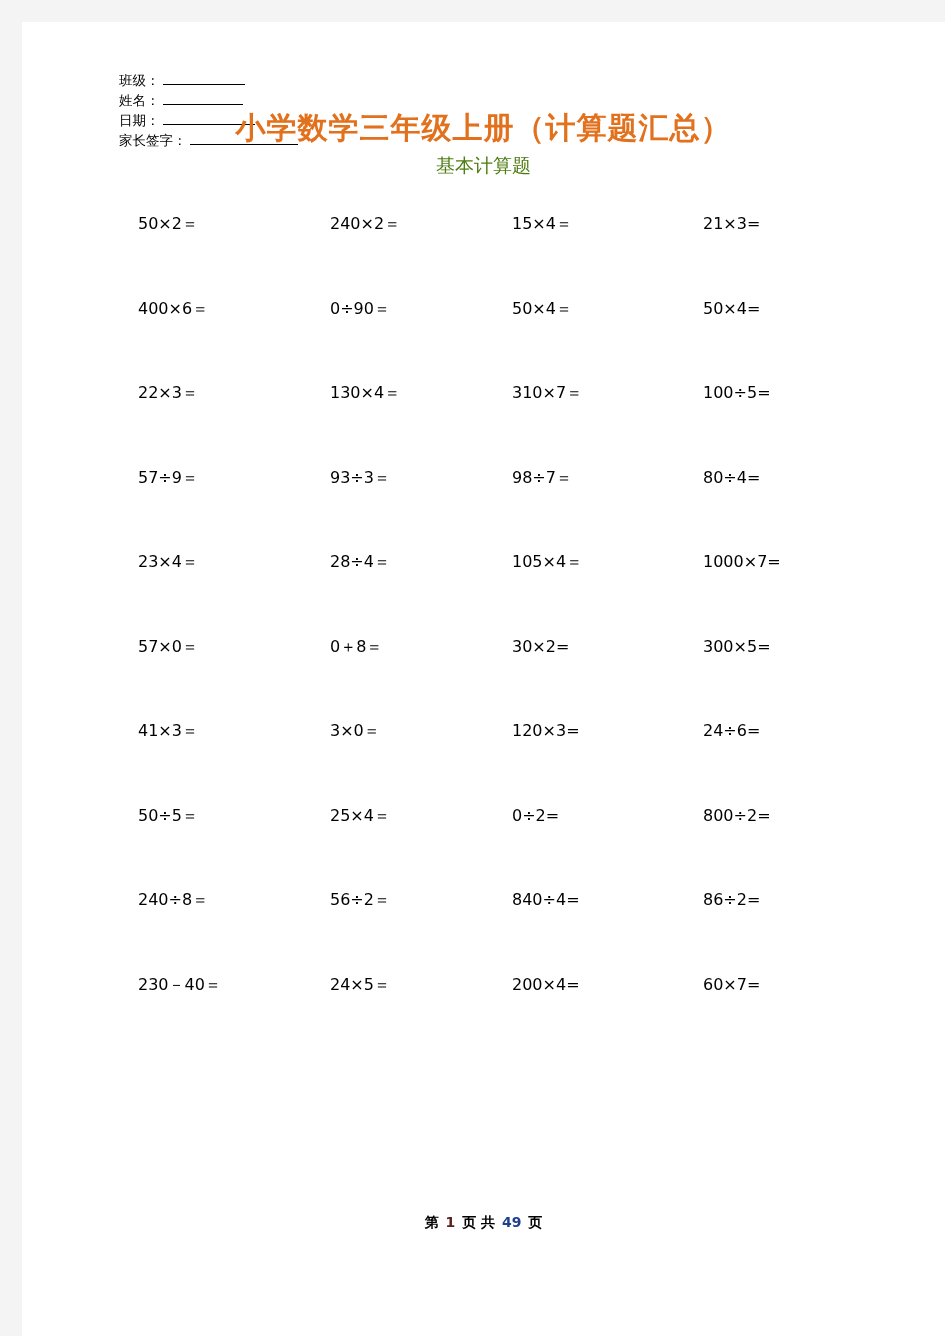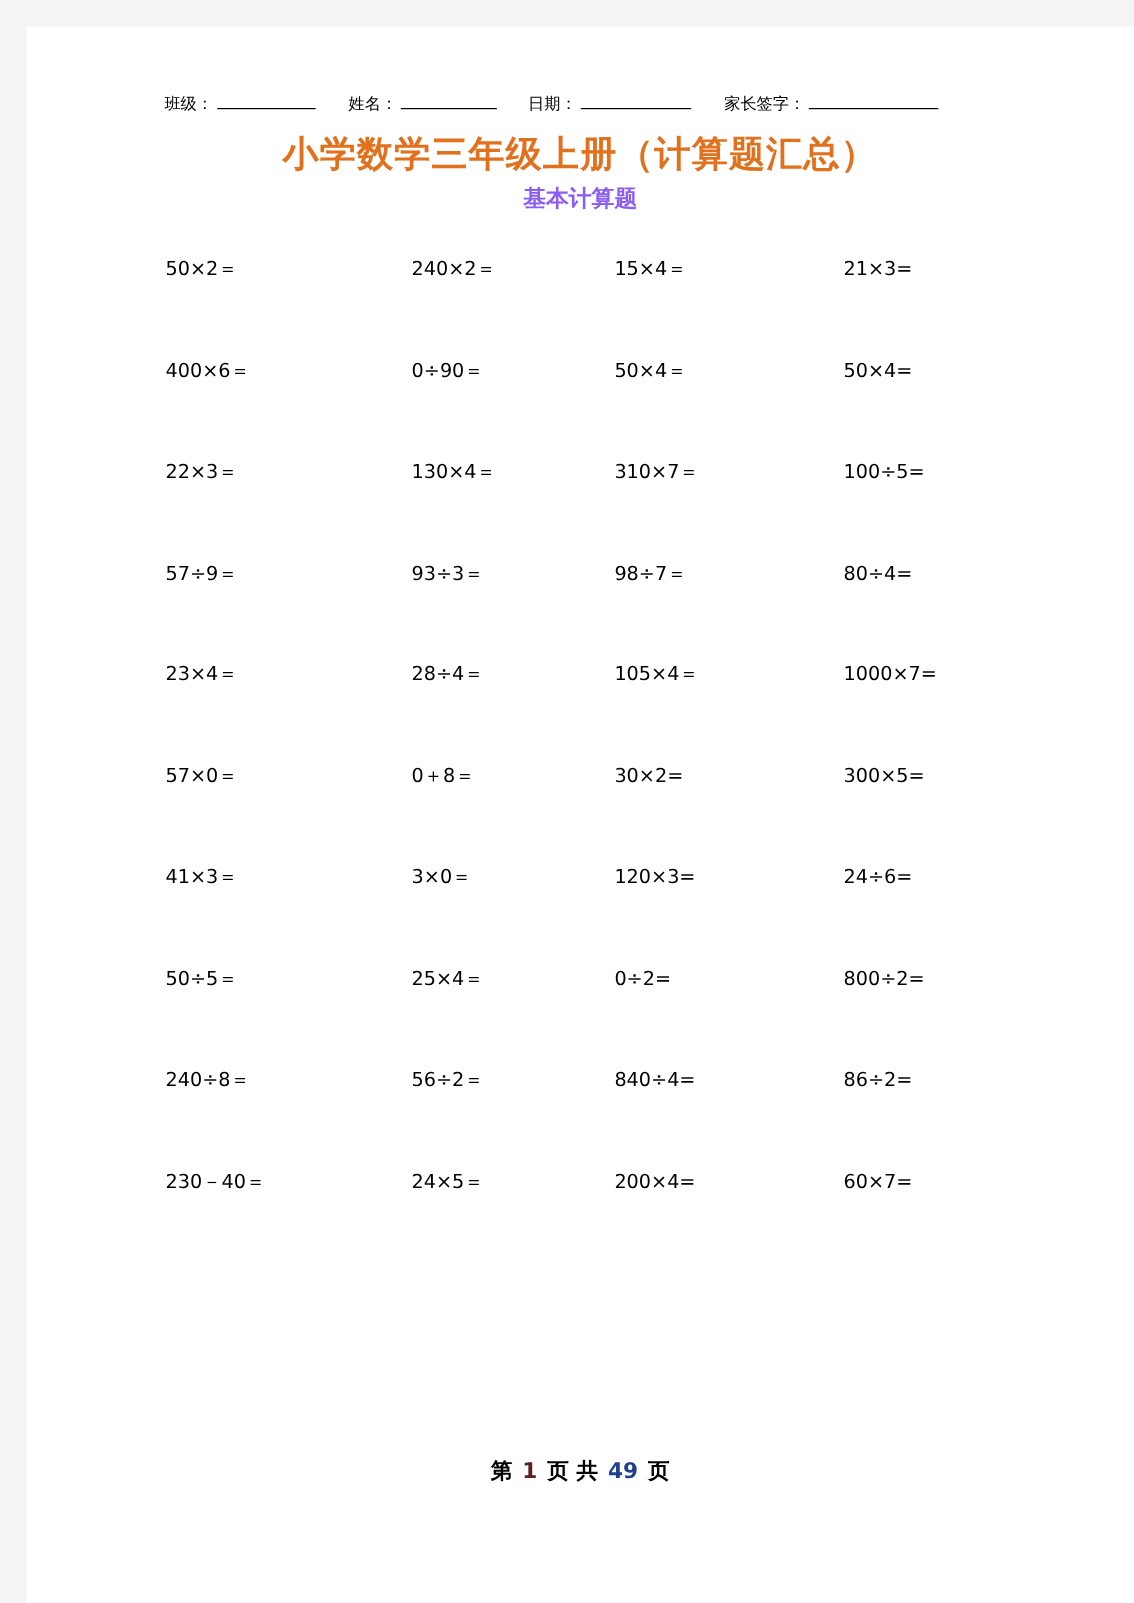--- a/index.html
+++ b/index.html
@@ -21,30 +21,31 @@
     top: 22px;
     width: 923px;
     height: 1314px;
     background: #ffffff;
     box-sizing: border-box;
   }
 
   
   #header-row {
     position: absolute;
-    left: 115px;
+    left: 97px;
     top: 48px;
     width: 700px;
     height: 26px;
     display: flex;
-    align-items: flex-end;
+    align-items: flex-start;
     white-space: nowrap;
     font-family: "DejaVu Sans", "Liberation Sans", sans-serif;
     font-size: 13.5px;
     color: #000000;
+    flex-direction: column;
   }
   .hdr-field { display: inline-flex; align-items: baseline; }
   .hdr-label { font-size: 13.5px; letter-spacing: 0px; }
   .hdr-blank {
     display: inline-block;
     border-bottom: 1.4px solid #000;
     height: 14px;
     margin-left: 3px;
   }
   .blank-class { width: 82px; }
@@ -69,24 +70,24 @@
     color: #E2711D;
     white-space: nowrap;
   }
   #doc-subtitle {
     position: absolute;
     left: 0;
     right: 0;
     top: 131px;
     text-align: center;
     font-family: "DejaVu Sans", "Liberation Sans", sans-serif;
-    font-weight: 700;
+    font-weight: 400;
     font-size: 19px;
     letter-spacing: 0px;
-    color: #8b5cf6;
+    color: #4d7c0f;
     white-space: nowrap;
   }
 
   
   #problem-grid {
     position: absolute;
     left: 0;
     top: 192px;
     width: 923px;
   }
@@ -98,34 +99,34 @@
     position: absolute;
     top: 0;
     font-family: "DejaVu Sans", "Liberation Sans", sans-serif;
     font-weight: 400;
     font-size: 16px;
     color: #000000;
     white-space: nowrap;
     line-height: 20px;
   }
   .col-1 { left: 116px; }
-  .col-2 { left: 321px; }
+  .col-2 { left: 308px; }
   .col-3 { left: 490px; }
   .col-4 { left: 681px; }
 
   
   #footer {
     position: absolute;
     left: 0;
     right: 0;
     top: 1192px;
     text-align: center;
     font-family: "DejaVu Sans", "Liberation Sans", sans-serif;
     font-weight: 700;
-    font-size: 18px;
+    font-size: 14px;
     color: #000000;
     white-space: nowrap;
   }
   #footer .pg-num { color: #5b2020; }
   #footer .pg-total { color: #1f3f8f; }
   #footer span { margin: 0 1px; }
 </style>
 </head>
 <body>
 

